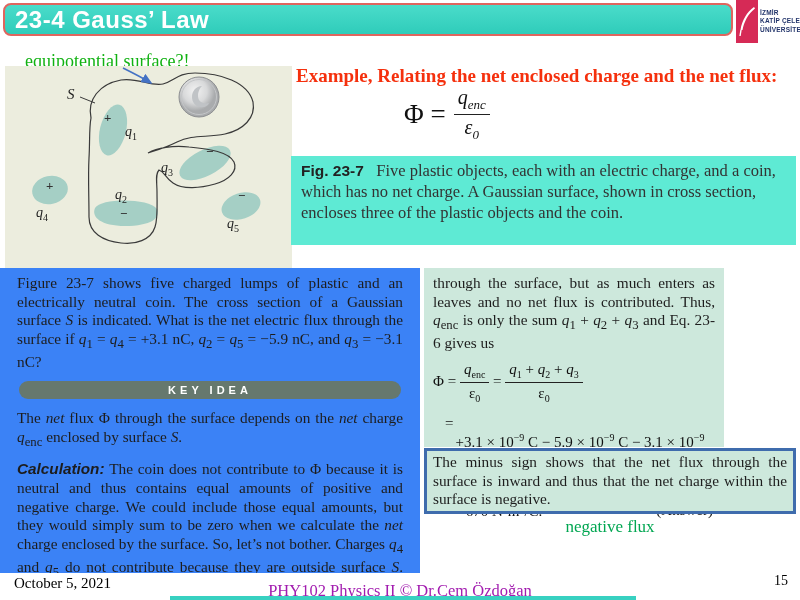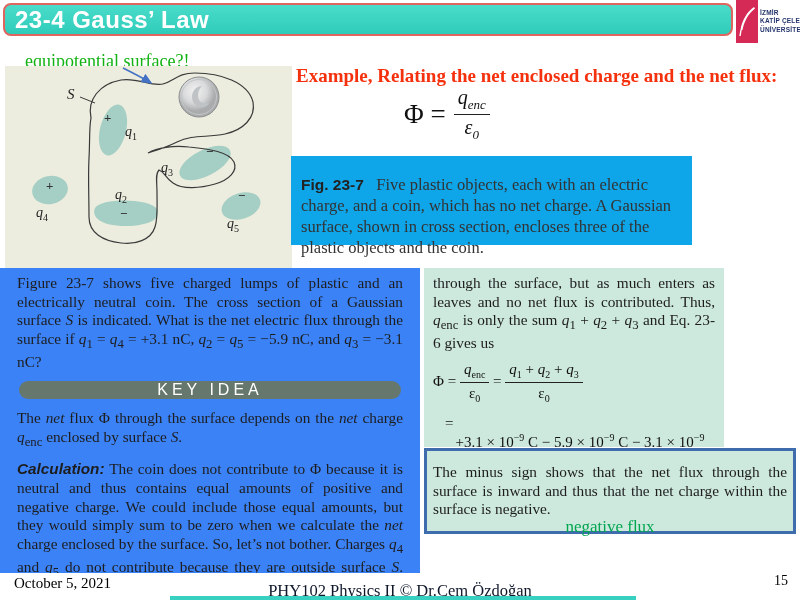--- a/index.html
+++ b/index.html
@@ -36,57 +36,57 @@
   .formula .phi{font-size:27px;font-style:normal;}
   .formula .fr{margin-left:8px;}
 
   .fr{display:inline-block;text-align:center;vertical-align:middle;}
   .fr .fn{display:block;border-bottom:1.4px solid #222;padding:0 4px 1px;}
   .fr .fd{display:block;padding:1px 4px 0;}
   .formula .fr{font-size:20px;font-style:italic;}
   .formula .fr sub{font-size:13px;}
 
   
-  .caption-box{position:absolute;left:291px;top:156px;width:401px;height:89px;background:#0ea5e9;
-    box-sizing:border-box;padding:18px 10px;font-size:16.5px;line-height:1.28;color:#333;}
+  .caption-box{position:absolute;left:291px;top:156px;width:505px;height:89px;background:#5eead4;
+    box-sizing:border-box;padding:4px 10px;font-size:16.5px;line-height:1.28;color:#333;}
   .caption-box b{font-family:"Liberation Sans",sans-serif;font-size:15.5px;color:#222;}
 
   
   .col-left{position:absolute;left:0;top:268px;width:420px;height:305px;background:#3b82f6;
     box-sizing:border-box;padding:6px 17px;font-size:15.3px;line-height:1.22;text-align:justify;
     color:#1d1d1d;overflow:hidden;}
   .col-left p{margin:0 0 10px 0;}
   .keyidea{background:#66786e;border-radius:9px;margin:4px 2px 10px;height:18px;
     display:flex;align-items:center;justify-content:center;}
-  .keyidea span{font-family:"Liberation Sans",sans-serif;font-weight:normal;font-size:16px;
+  .keyidea span{font-family:"Liberation Sans",sans-serif;font-weight:bold;font-size:11px;
     color:#fff;letter-spacing:4px;}
   .calc{font-family:"Liberation Sans",sans-serif;font-weight:bold;font-style:italic;}
 
   .col-right{position:absolute;left:424px;top:268px;width:300px;height:179px;background:#cde8dc;
     box-sizing:border-box;padding:6px 9px;font-size:15.3px;line-height:1.22;text-align:justify;
     color:#1d1d1d;}
   .eq{font-size:15px;text-align:left;color:#111;}
   .eq i{font-style:italic;}
   .eq sub{font-size:10px;}
   .eq sup{font-size:10px;}
   .eq .fr{font-size:15px;}
   .eq1{margin-top:7px;}
   .eq2{margin-top:9px;margin-left:12px;}
   .eq3{margin-top:9px;margin-left:12px;display:flex;justify-content:space-between;padding-right:2px;}
 
   .conclusion{position:absolute;left:424px;top:448px;width:372px;box-sizing:border-box;
-    background:#cde8dc;border:3px solid #3f6cad;padding:12px 6px;
+    background:#cde8dc;border:3px solid #3f6cad;padding:2px 6px;
     font-size:15.3px;line-height:1.22;text-align:justify;color:#1d1d1d;}
   .neg-note{position:absolute;left:424px;top:517px;width:372px;text-align:center;
     font-size:17px;color:#00a651;}
 
   
   .footer-date{position:absolute;left:14px;top:575px;font-size:15px;color:#000;}
   .footer-course{position:absolute;left:200px;top:581px;width:400px;text-align:center;
-    font-size:16.5px;color:#0f172a;}
+    font-size:16.5px;color:#a21caf;}
   .footer-page{position:absolute;right:12px;top:573px;font-size:14px;color:#000;}
   .bottom-bar{position:absolute;left:170px;top:596px;width:466px;height:4px;background:#38d1c1;}
 </style>
 </head>
 <body>
 
 <div class="slide">
 
   <div class="header-bar">
     <span>23-4  Gauss’ Law</span>

